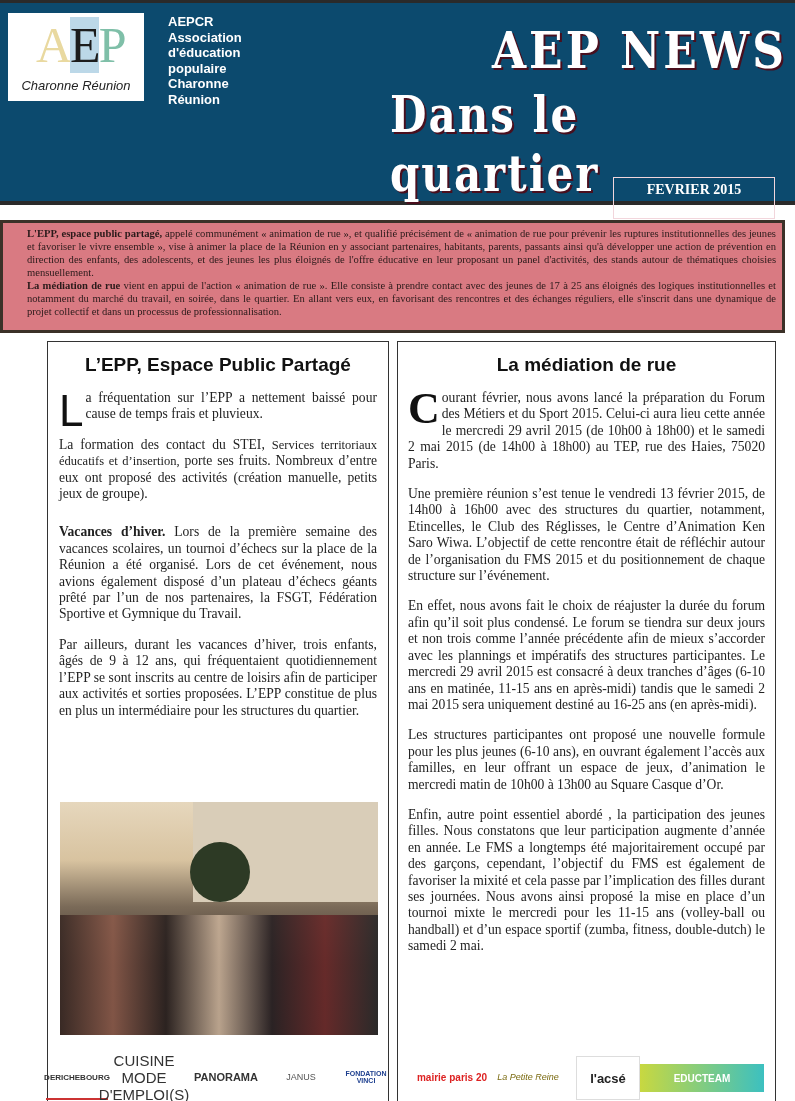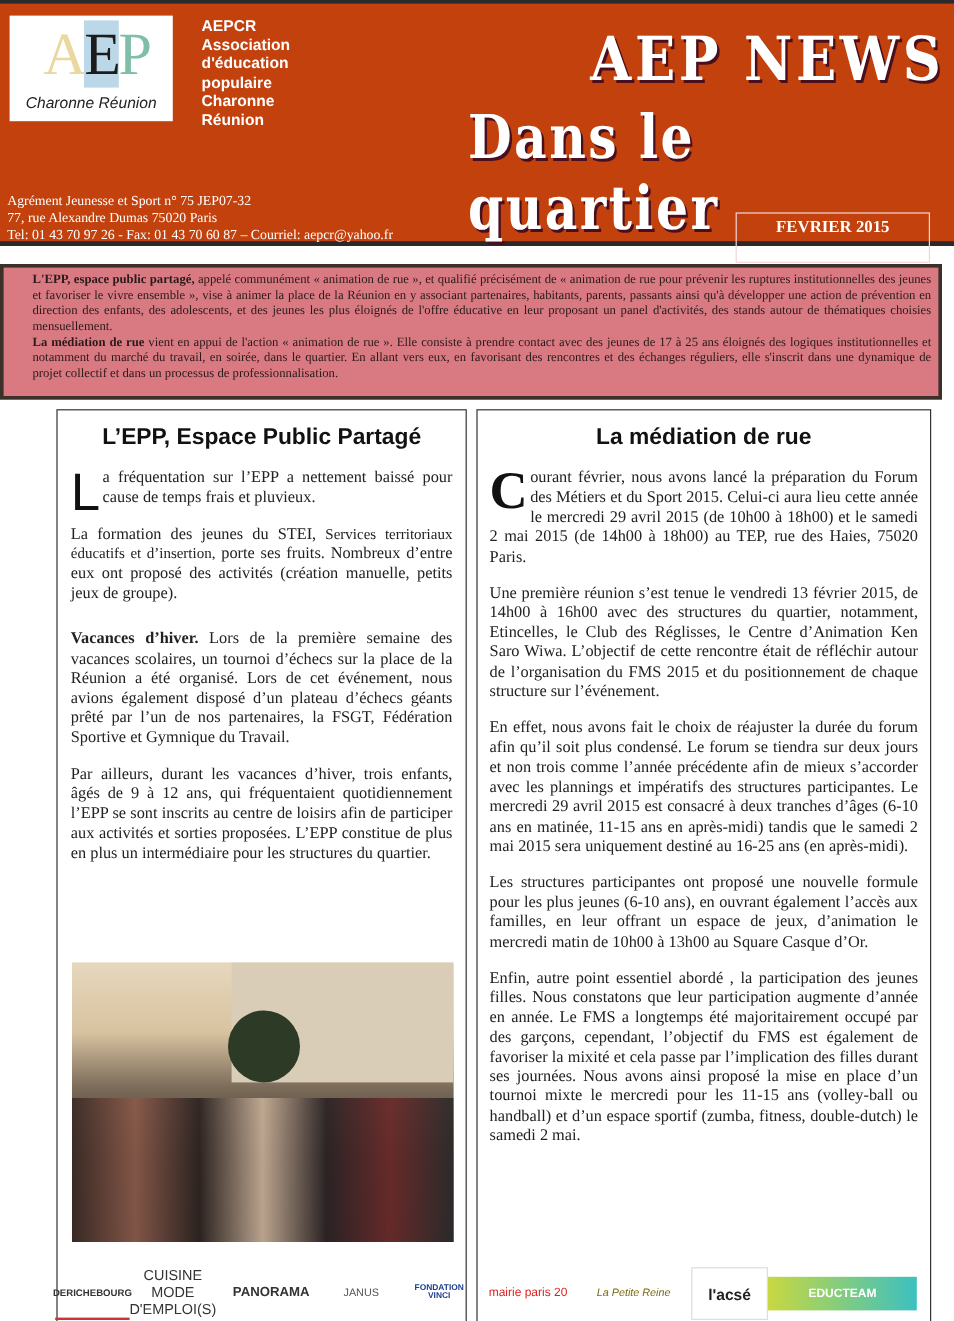--- a/index.html
+++ b/index.html
@@ -1,18 +1,18 @@
 <!DOCTYPE html>
 <html><head>
 <meta charset="utf-8">
 <style>
   html, body { margin:0; padding:0; }
   body { width:795px; height:1101px; background:#ffffff; position:relative; overflow:hidden;
          font-family:"Liberation Serif", serif; color:#222; }
-  .header { position:absolute; left:0; top:0; width:795px; height:205px; background:#c2410c;
+  .header { position:absolute; left:0; top:0; width:795px; height:205px; background:#0c4a6e;
             border-top:3px solid #2a2a2a; border-bottom:4px solid #2a2a2a; box-sizing:border-box; }
   .logo { position:absolute; left:8px; top:10px; width:136px; height:88px; background:#fff; }
   .logo-letters { position:absolute; left:28px; top:4px; font-family:"Liberation Serif", serif;
                   font-size:50px; line-height:56px; letter-spacing:-2px; }
   .logo-letters .a { color:#e9d9a0; }
   .logo-letters .e { color:#1c1c1c; background:#bcd8e8; }
   .logo-letters .p { color:#7fbfa8; }
   .logo-name { position:absolute; left:0; width:136px; bottom:8px; text-align:center;
                font-family:"Liberation Sans", sans-serif; font-style:italic; font-size:13px; color:#222; }
   .org { position:absolute; left:168px; top:11px; font-family:"Liberation Sans", sans-serif;
@@ -62,37 +62,32 @@
   <div class="org">
     <div>AEPCR</div>
     <div>Association</div>
     <div>d'éducation</div>
     <div>populaire</div>
     <div>Charonne</div>
     <div>Réunion</div>
   </div>
   <div class="title1">AEP NEWS</div>
   <div class="title2">Dans le quartier</div>
-  <div class="contact">
-    <div>Agrément Jeunesse et Sport n° 75 JEP07-32</div>
-    <div>77, rue Alexandre Dumas 75020 Paris</div>
-    <div>Tel: 01 43 70 97 26  -  Fax: 01 43 70 60 87 – Courriel: aepcr@yahoo.fr</div>
-  </div>
   <div class="date-box">FEVRIER 2015</div>
 </div>
 
 <div class="intro">
   <p><b>L'EPP, espace public partagé,</b><span> appelé communément « animation de rue », et qualifié précisément de « animation de rue pour prévenir les ruptures institutionnelles des jeunes et favoriser le vivre ensemble », vise à animer la place de la Réunion en y associant partenaires, habitants, parents, passants ainsi qu'à développer une action de prévention en direction des enfants, des adolescents, et des jeunes les plus éloignés de l'offre éducative en leur proposant un panel d'activités, des stands autour de thématiques choisies mensuellement.</span></p>
   <p><b>La médiation de rue</b><span> vient en appui de l'action « animation de rue ».  Elle consiste à prendre contact avec des jeunes de 17 à 25 ans éloignés des logiques institutionnelles et notamment du marché du travail, en soirée, dans le quartier. En allant vers eux, en favorisant des rencontres et des échanges réguliers, elle s'inscrit dans une dynamique de projet collectif et dans un processus de professionnalisation.</span></p>
 </div>
 
 <div class="box box-left">
   <h2>L’EPP, Espace Public Partagé</h2>
   <p><span class="drop">L</span><span>a fréquentation sur l’EPP a nettement baissé pour cause de temps frais et pluvieux.</span></p>
-  <p style="clear:both"><span>La formation des jeunes du STEI, </span><span class="small">Services territoriaux éducatifs et d’insertion,</span><span> porte ses fruits. Nombreux d’entre eux ont proposé des activités (création manuelle, petits jeux de groupe).</span></p>
+  <p style="clear:both"><span>La formation des contact du STEI, </span><span class="small">Services territoriaux éducatifs et d’insertion,</span><span> porte ses fruits. Nombreux d’entre eux ont proposé des activités (création manuelle, petits jeux de groupe).</span></p>
   <p style="margin-top:22px"><b>Vacances d’hiver.</b><span> Lors de la première semaine des vacances scolaires, un tournoi d’échecs sur la place de la Réunion a été organisé. Lors de cet événement, nous avions également disposé d’un plateau d’échecs géants prêté par l’un de nos partenaires, la FSGT, Fédération Sportive et Gymnique du Travail.</span></p>
   <p><span>Par ailleurs, durant les vacances d’hiver, trois enfants, âgés de 9 à 12 ans, qui fréquentaient quotidiennement l’EPP se sont inscrits au centre de loisirs afin de participer aux activités et sorties proposées. L’EPP constitue de plus en plus un intermédiaire pour les structures du quartier.</span></p>
 </div>
 
 <div class="photo" title="Photo: animation sur la place de la Réunion">
   <div class="ph-building"></div>
   <div class="ph-tree"></div>
   <div class="ph-crowd"></div>
 </div>
 
@@ -100,21 +95,21 @@
   <h2>La médiation de rue</h2>
   <p><span class="dropC">C</span><span>ourant février, nous avons lancé la préparation du Forum des Métiers et du Sport 2015. Celui-ci aura lieu cette année le mercredi 29 avril 2015 (de 10h00 à 18h00) et le samedi 2 mai  2015 (de 14h00 à 18h00) au TEP, rue des Haies, 75020 Paris.</span></p>
   <p><span>Une première réunion s’est tenue le vendredi 13 février 2015, de 14h00 à 16h00 avec des structures du quartier, notamment, Etincelles, le Club des Réglisses, le Centre d’Animation Ken Saro Wiwa. L’objectif de cette rencontre était de réfléchir autour de l’organisation du FMS 2015 et du positionnement de chaque structure sur l’événement.</span></p>
   <p><span>En effet, nous avons fait le choix de réajuster la durée du forum afin qu’il soit plus condensé. Le forum se tiendra sur deux jours et non trois comme l’année précédente afin de mieux s’accorder avec les plannings et impératifs des structures participantes. Le mercredi 29 avril 2015 est consacré à deux tranches d’âges (6-10 ans en matinée, 11-15 ans en après-midi) tandis que le samedi 2 mai 2015 sera uniquement destiné au 16-25 ans (en après-midi).</span></p>
   <p><span>Les structures participantes ont proposé une nouvelle formule pour les plus jeunes (6-10 ans), en ouvrant également l’accès aux familles, en leur offrant un espace de jeux, d’animation le mercredi matin de 10h00 à 13h00 au Square Casque d’Or.</span></p>
   <p><span>Enfin, autre point essentiel abordé , la participation des jeunes filles. Nous constatons que leur participation augmente d’année en année. Le FMS a longtemps été majoritairement occupé par des garçons, cependant, l’objectif du FMS est également de favoriser la mixité et cela passe par l’implication des filles durant ses journées. Nous avons ainsi proposé la mise en place d’un tournoi mixte le mercredi pour les 11-15 ans (volley-ball ou handball) et d’un espace sportif (zumba, fitness, double-dutch) le samedi 2 mai.</span></p>
 </div>
 
 <div class="logos">
   <div class="lg" style="left:46px;width:62px;font-size:8px;font-weight:bold;color:#333;border-bottom:2px solid #c33;">DERICHEBOURG</div>
-  <div class="lg" style="left:112px;width:64px;font-size:12px;color:#333;">CUISINE MODE D'EMPLOI(S)</div>
+  <div class="lg" style="left:112px;width:64px;font-size:15px;color:#333;">CUISINE MODE D'EMPLOI(S)</div>
   <div class="lg" style="left:188px;width:76px;font-size:11px;font-weight:bold;color:#333;">PANORAMA</div>
   <div class="lg" style="left:283px;width:36px;font-size:9px;color:#555;">JANUS</div>
   <div class="lg" style="left:338px;width:56px;font-size:7px;font-weight:bold;color:#1d3f8f;">FONDATION VINCI</div>
-  <div class="lg" style="left:400px;width:80px;font-size:10px;font-weight:normal;color:#d22;">mairie paris 20</div>
+  <div class="lg" style="left:412px;width:80px;font-size:10px;font-weight:bold;color:#d22;">mairie paris 20</div>
   <div class="lg" style="left:487px;width:82px;font-size:9px;font-style:italic;color:#7a6a10;">La Petite Reine</div>
   <div class="lg" style="left:576px;width:62px;font-size:13px;font-weight:bold;color:#222;border:1px solid #ddd;">l'acsé</div>
   <div class="lg" style="left:640px;width:124px;height:28px;top:8px;font-size:10px;font-weight:bold;color:#fff;background:linear-gradient(90deg,#c8d840,#3cc0c0);">EDUCTEAM</div>
 </div>
 
 </body></html>

